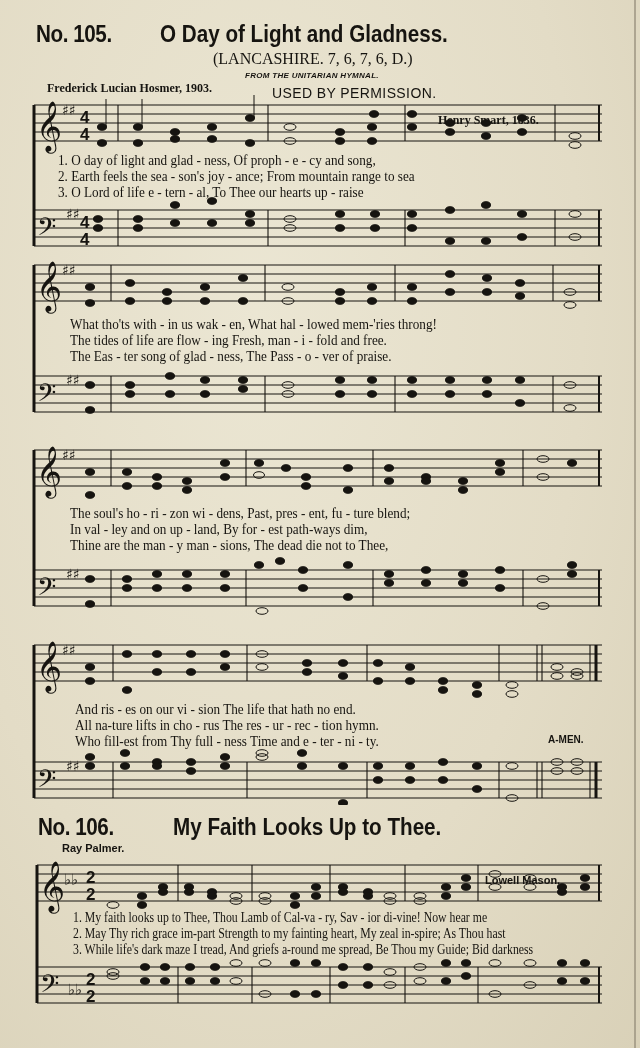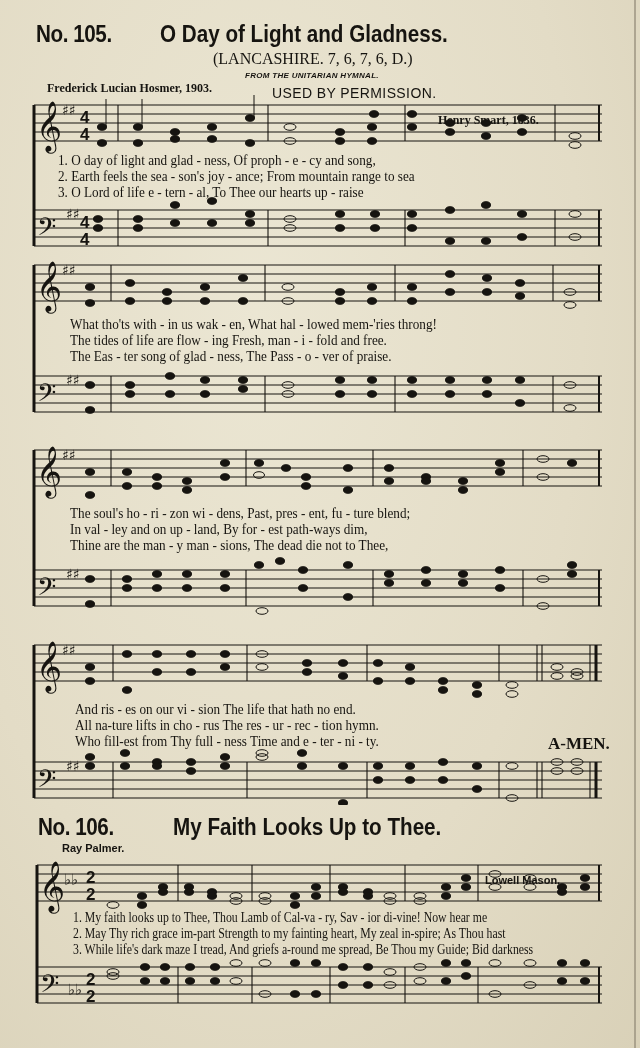--- a/index.html
+++ b/index.html
@@ -14,21 +14,21 @@
   .abs { position:absolute; white-space:nowrap; }
   .hymn-no { font-family:"Liberation Sans", sans-serif; font-weight:bold; font-size:24px; letter-spacing:-0.5px; transform:scaleX(.86); transform-origin:left top; }
   .hymn-title { font-family:"Liberation Sans", sans-serif; font-weight:bold; font-size:24px; transform:scaleX(.86); transform-origin:left top; }
   .tune { font-family:"Liberation Serif", serif; font-size:16px; }
   .source { font-family:"Liberation Sans", sans-serif; font-size:8px; font-weight:bold; letter-spacing:.3px; }
   .credit { font-family:"Liberation Serif", serif; font-weight:bold; font-size:12px; }
   .permission { font-family:"Liberation Sans", sans-serif; font-size:14px; letter-spacing:.4px; }
   .credit-sans { font-family:"Liberation Sans", sans-serif; font-weight:bold; font-size:11px; }
   .lyric { font-family:"Liberation Serif", serif; font-size:14.2px; line-height:16px; transform:scaleX(.93); transform-origin:left top; }
   .lyric-cond { font-family:"Liberation Serif", serif; font-size:14.2px; line-height:16px; transform:scaleX(.83); transform-origin:left top; }
-  .amen { font-family:Liberation Serif, serif; font-weight:bold; font-size:17px; }
+  .amen { font-family:Liberation Sans, sans-serif; font-weight:bold; font-size:10px; }
   svg.staff { position:absolute; left:0; }
 </style>
 </head>
 <body>
 
 <div class="page-edge"></div>
 
 <div class="abs hymn-no" style="left:36px; top:20px;">No. 105.</div>
 <div class="abs hymn-title" style="left:160px; top:20px;">O Day of Light and Gladness.</div>
 <div class="abs tune" style="left:213px; top:50px;">(LANCASHIRE.  7, 6, 7, 6, D.)</div>

